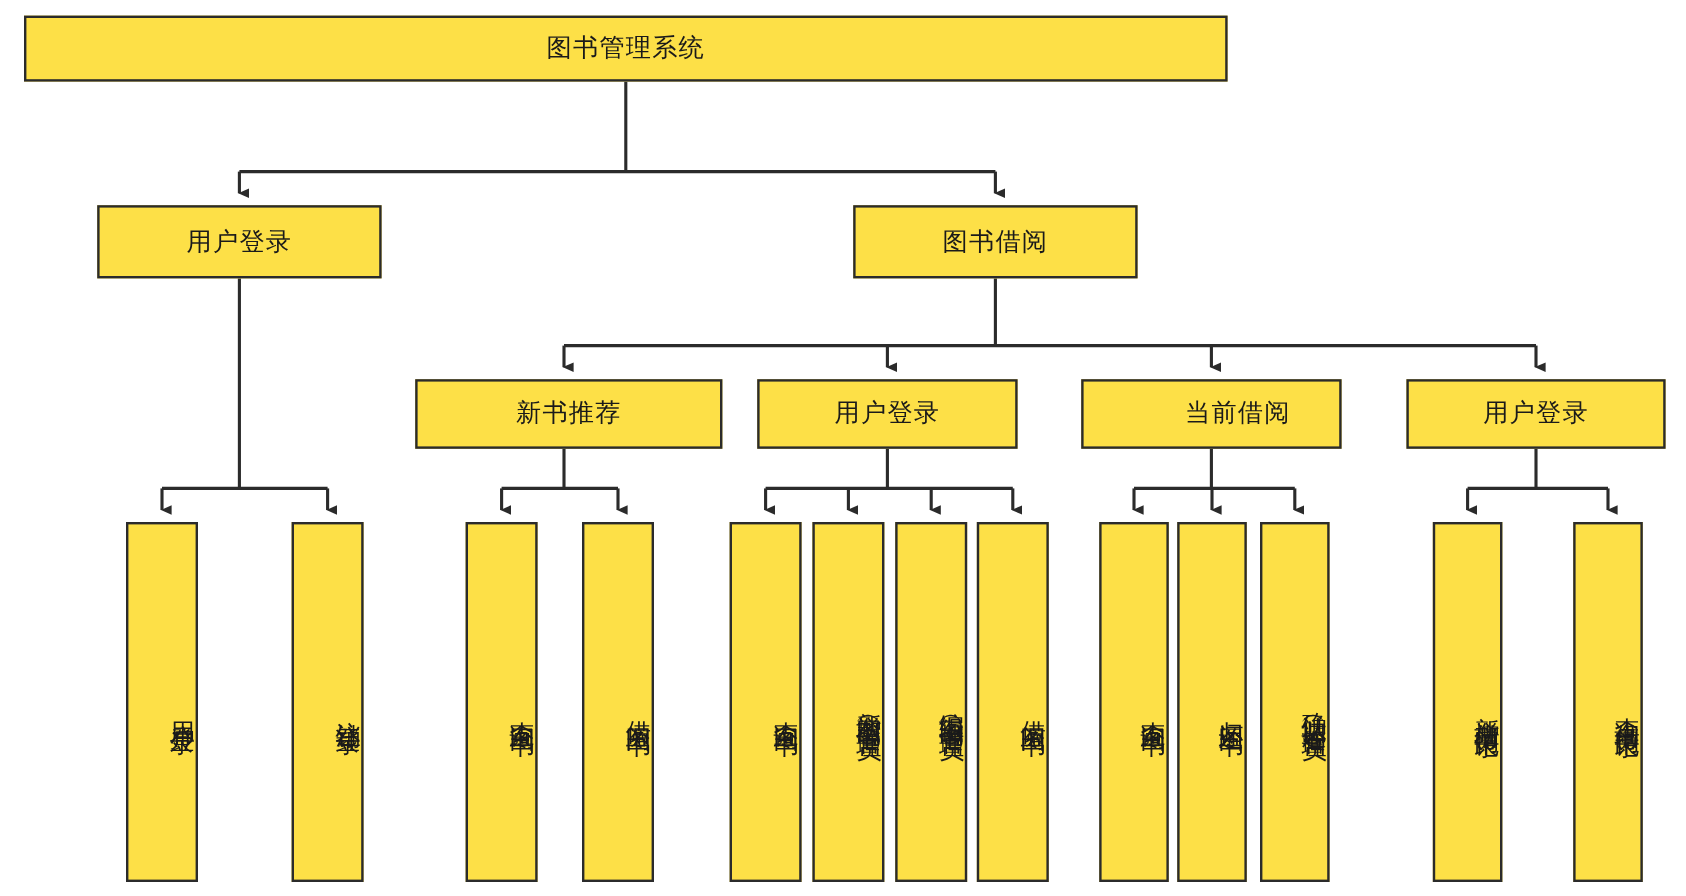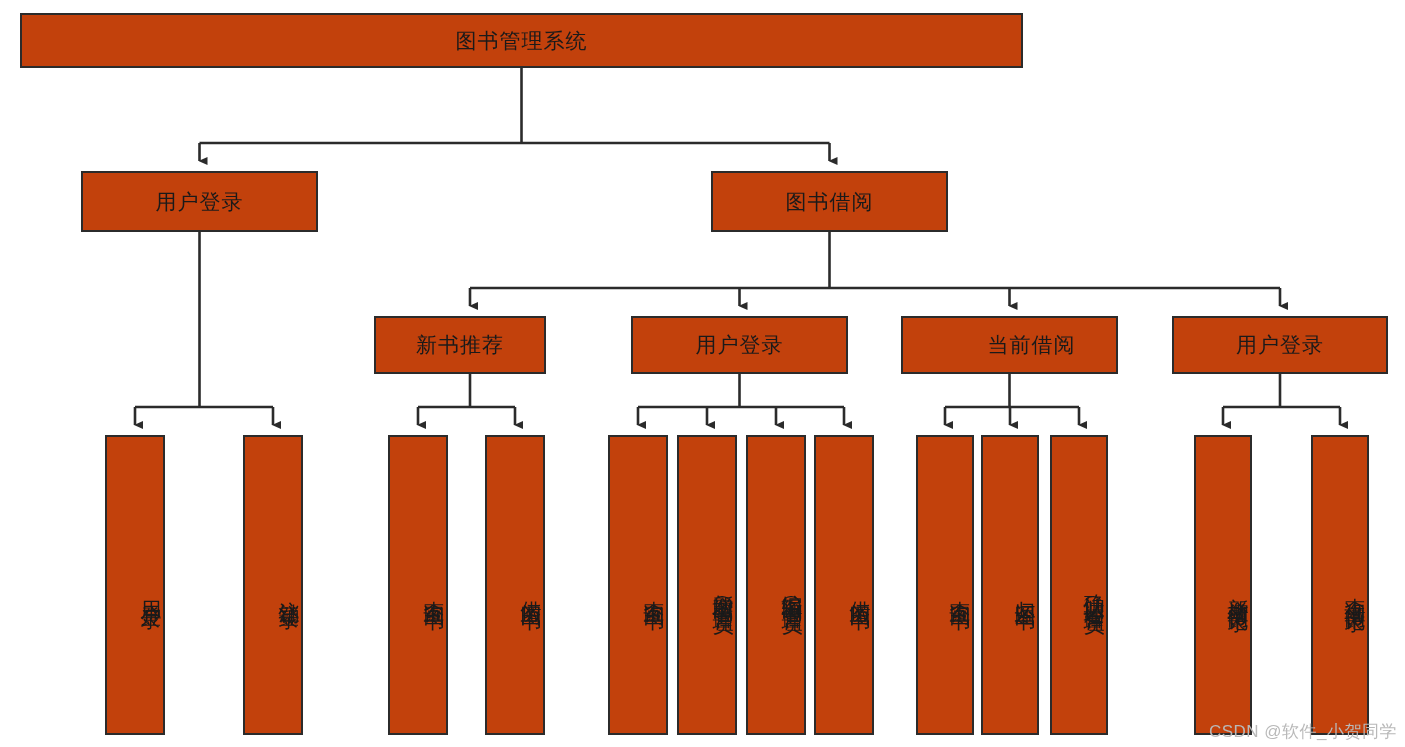--- a/index.html
+++ b/index.html
@@ -24,21 +24,21 @@
     position: absolute;
     left: 0;
     top: 0;
     width: 1405px;
     height: 747px;
     display: block;
   }
   .node-box {
     position: absolute;
     box-sizing: border-box;
-    background: #c2410c;
+    background: #fde047;
     border: 2px solid #2b2b2b;
     display: flex;
     align-items: center;
     justify-content: center;
     color: #1a1a1a;
   }
   .node-box.horiz {
     font-size: 21px;
     letter-spacing: 1px;
     line-height: 1.2;
@@ -123,21 +123,21 @@
   <div id="box-layer">
       <div class="node-box horiz" style="left: 20px; top: 13px; width: 1003px; height: 55px;">
         <span class="node-label">图书管理系统</span>
       </div>
       <div class="node-box horiz" style="left: 81px; top: 171px; width: 237px; height: 61px;">
         <span class="node-label">用户登录</span>
       </div>
       <div class="node-box horiz" style="left: 711px; top: 171px; width: 237px; height: 61px;">
         <span class="node-label">图书借阅</span>
       </div>
-      <div class="node-box horiz" style="left: 374px; top: 316px; width: 172px; height: 58px;">
+      <div class="node-box horiz" style="left: 346px; top: 316px; width: 256px; height: 58px;">
         <span class="node-label">新书推荐</span>
       </div>
       <div class="node-box horiz" style="left: 631px; top: 316px; width: 217px; height: 58px;">
         <span class="node-label">用户登录</span>
       </div>
       <div class="node-box horiz" style="left: 901px; top: 316px; width: 217px; height: 58px; padding-left: 44px;">
         <span class="node-label">当前借阅</span>
       </div>
       <div class="node-box horiz" style="left: 1172px; top: 316px; width: 216px; height: 58px;">
         <span class="node-label">用户登录</span>
@@ -176,14 +176,13 @@
         <span class="node-label">确认归还（管理员）</span>
       </div>
       <div class="node-box vert" style="left: 1194px; top: 435px; width: 58px; height: 300px;">
         <span class="node-label">新增借阅记录</span>
       </div>
       <div class="node-box vert" style="left: 1311px; top: 435px; width: 58px; height: 300px;">
         <span class="node-label">查询借阅记录</span>
       </div>
     </div>
 
-  <div id="watermark">CSDN @软件_小贺同学</div>
 </div>
 
 </body></html>

